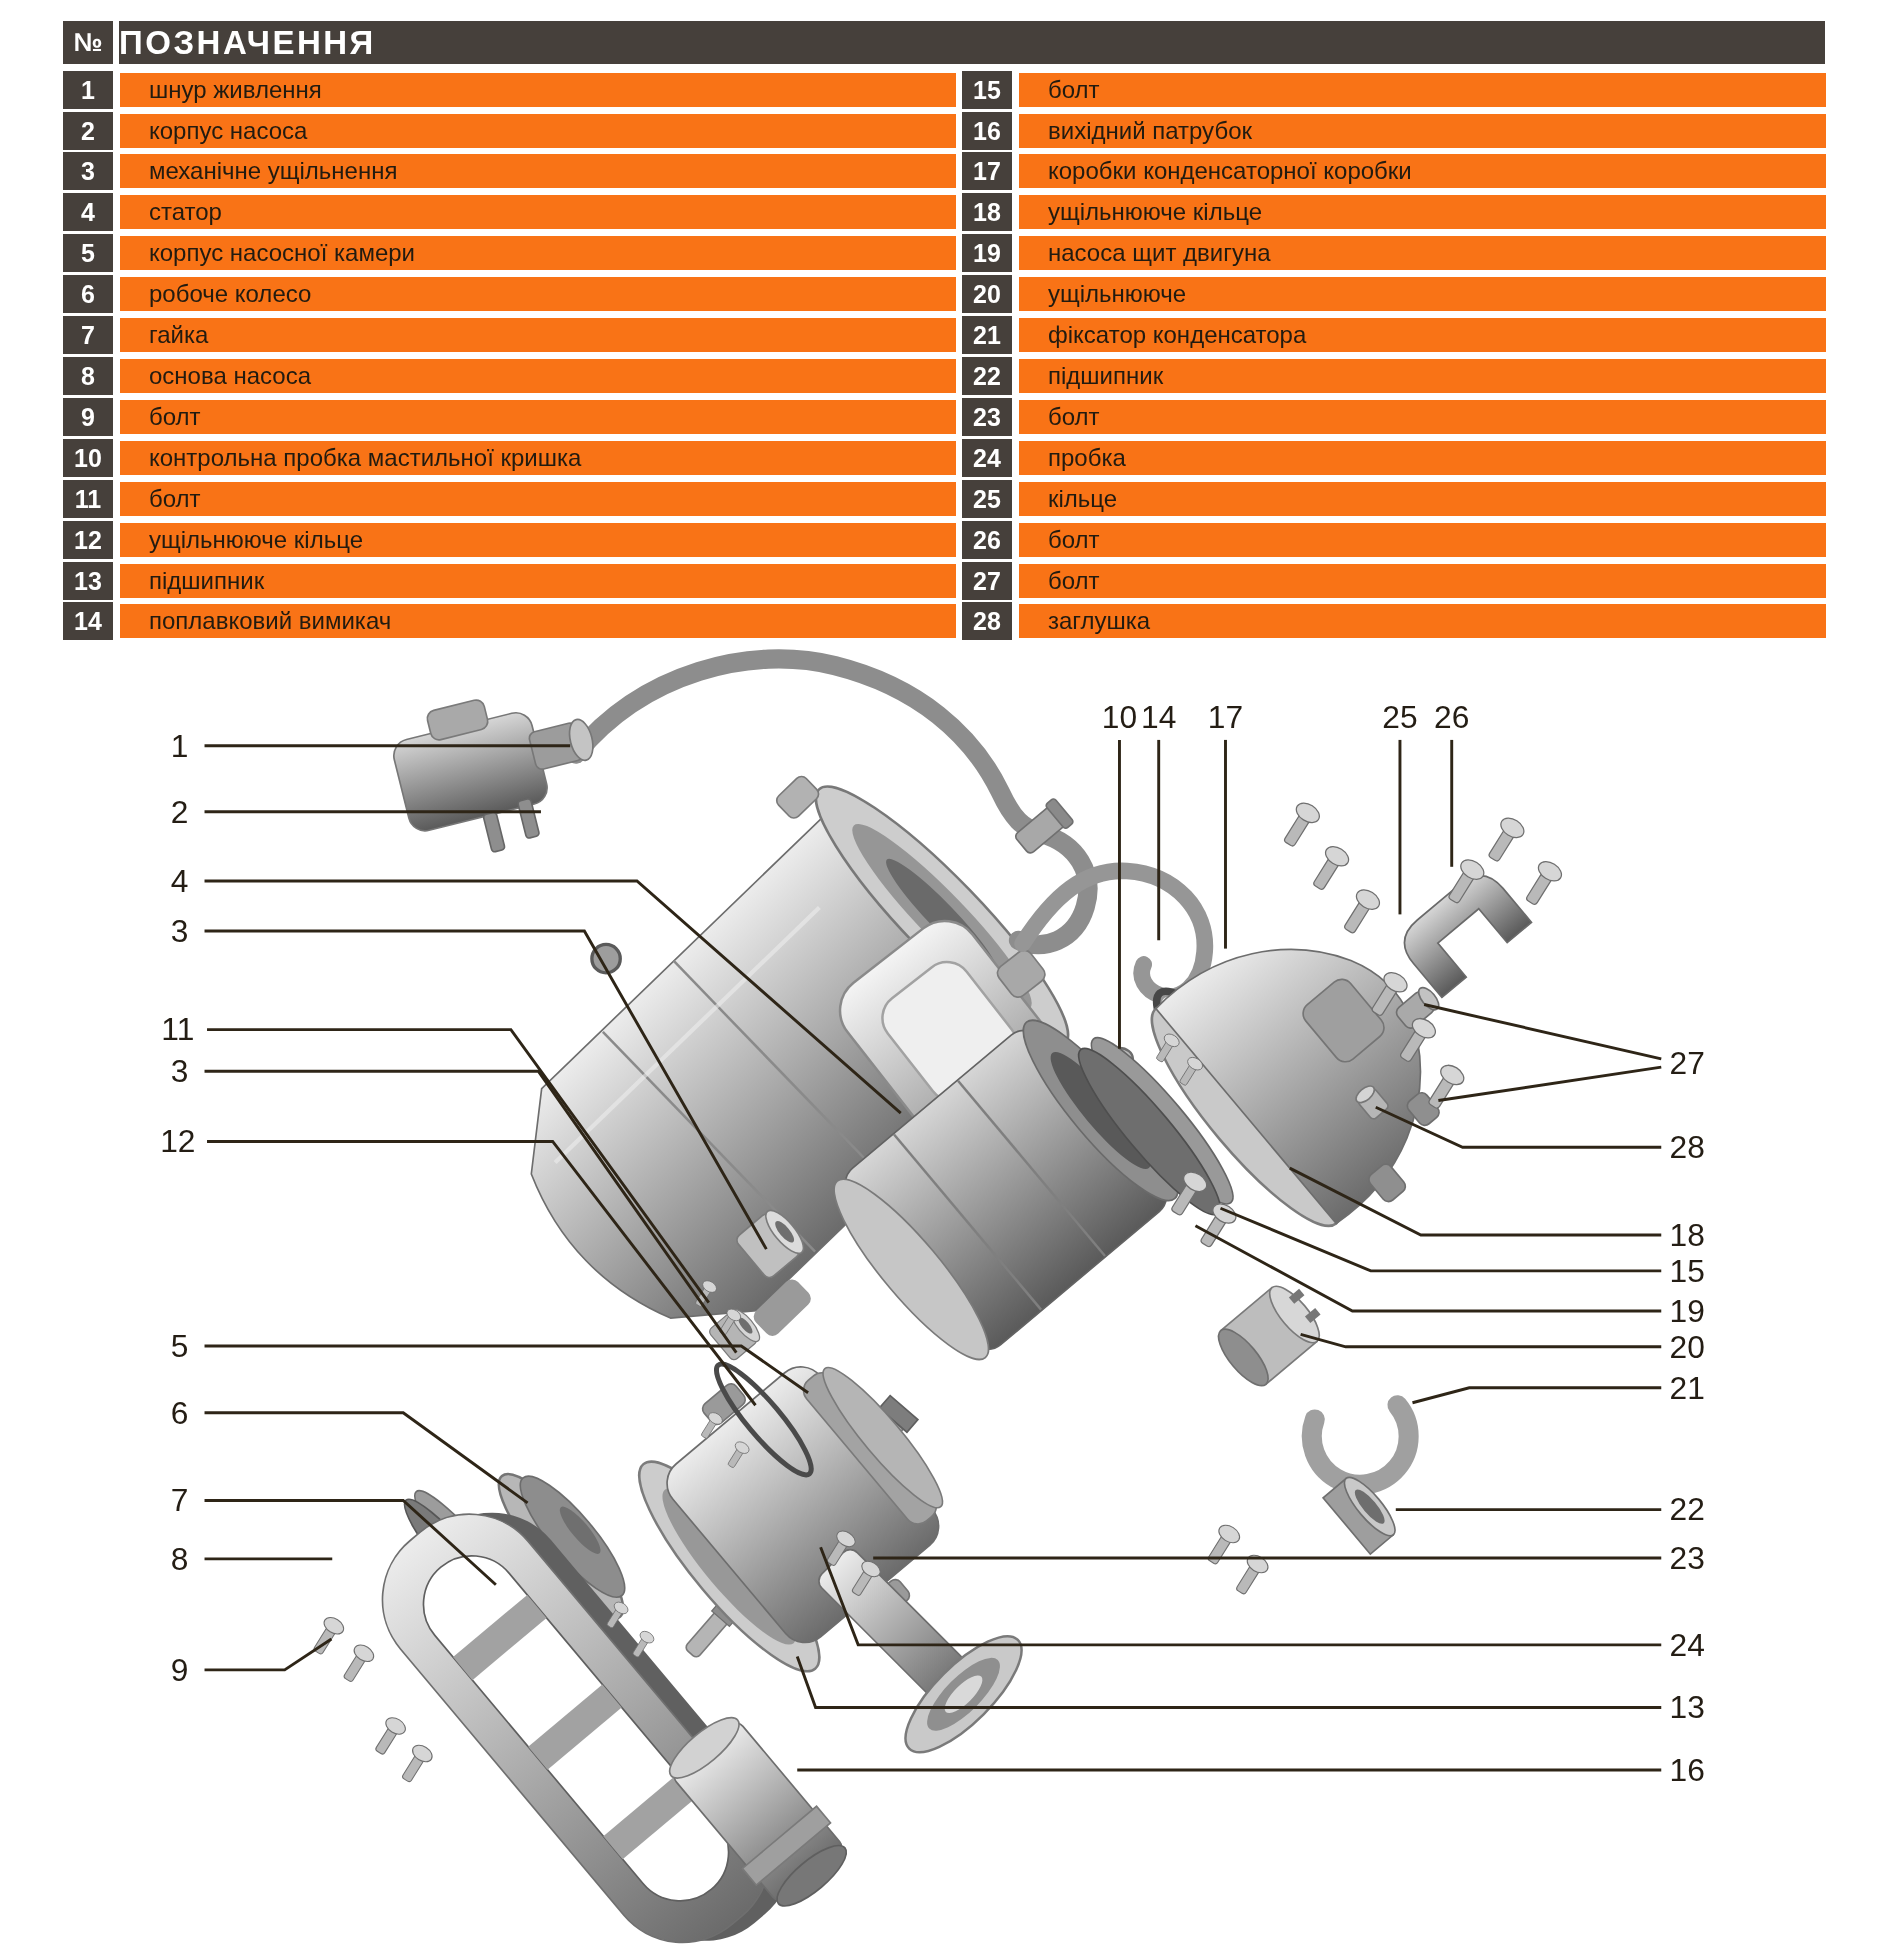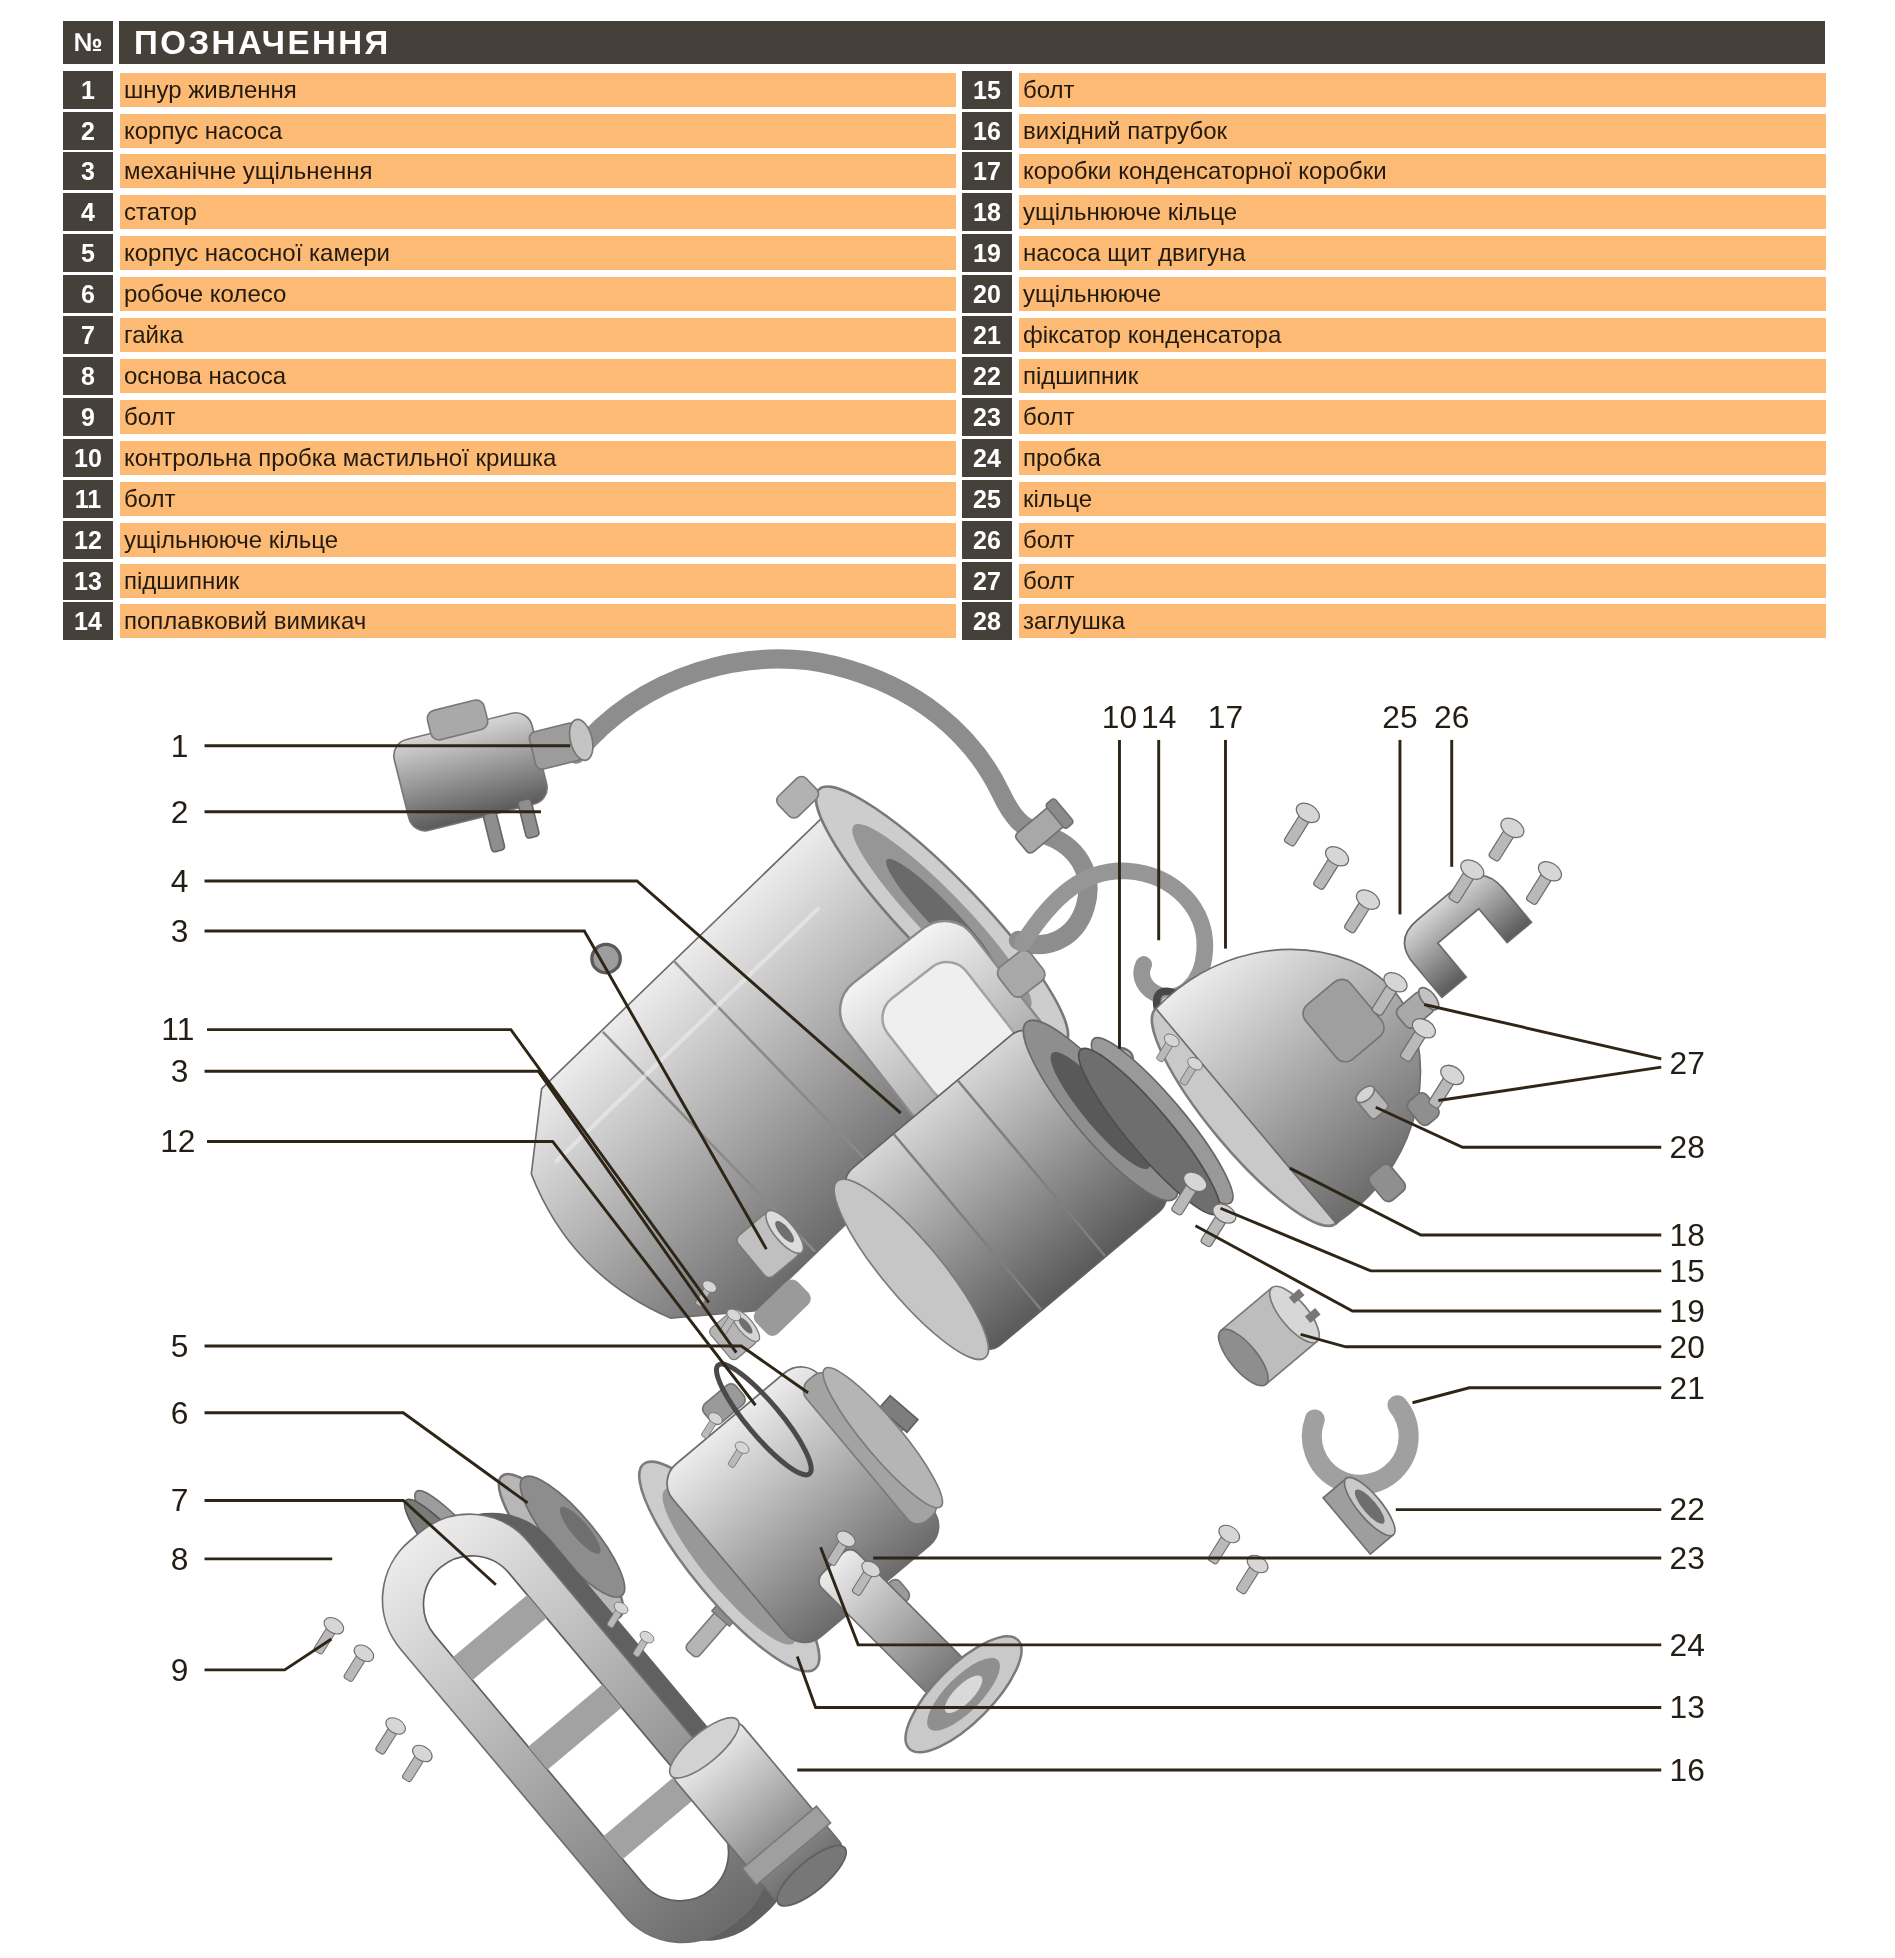--- a/index.html
+++ b/index.html
@@ -1,25 +1,25 @@
 <!DOCTYPE html>
 <html style="font-size:13.4px"><head>
 <meta charset="utf-8">
 <style>
   html,body{margin:0;padding:0;background:#fff;font-family:"Liberation Sans",sans-serif;}
   .page{position:relative;width:1895px;height:1959px;background:#fff;overflow:hidden;}
   .hdr-no{position:absolute;left:63px;top:21px;width:50px;height:43px;background:#46403B;color:#fff;
           font-size:26px;font-weight:700;line-height:43px;text-align:center;}
   .hdr-band{position:absolute;left:119px;top:21px;width:1706px;height:43px;background:#46403B;color:#fff;
-          font-size:33px;font-weight:700;letter-spacing:2.5px;line-height:44px;padding-left:15px;box-sizing:border-box;}
+          font-size:33px;font-weight:700;letter-spacing:2.5px;line-height:44px;box-sizing:border-box;}
   .row{position:absolute;height:34px;}
   .nb{position:absolute;left:0;top:-1.7px;width:50px;height:38px;background:#46403B;color:#fff;
       font-size:25px;font-weight:600;line-height:38px;text-align:center;}
-  .bd{position:absolute;left:57px;top:0;height:34px;background:#fdba74;color:#221B10;
-      font-size:24px;line-height:34px;padding-left:4px;box-sizing:border-box;white-space:nowrap;}
+  .bd{position:absolute;left:57px;top:0;height:34px;background:#f97316;color:#221B10;
+      font-size:24px;line-height:34px;padding-left:29px;box-sizing:border-box;white-space:nowrap;}
   .bl{width:836px;}
   .br{width:807px;}
   svg.diagram{position:absolute;left:0;top:0;}
   .cl{fill:none;stroke:#2E2517;stroke-width:3.5;}
   .co{font-family:"Liberation Sans",sans-serif;font-size:38px;fill:#241D14;}
   .mid{text-anchor:middle;}
 </style>
 </head>
 <body>
 

